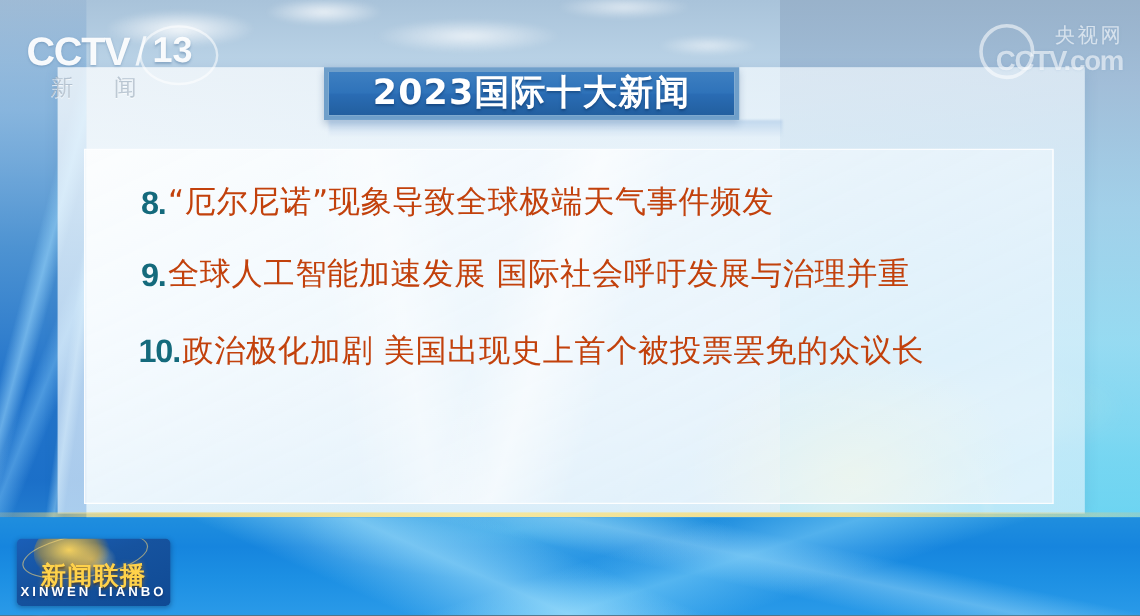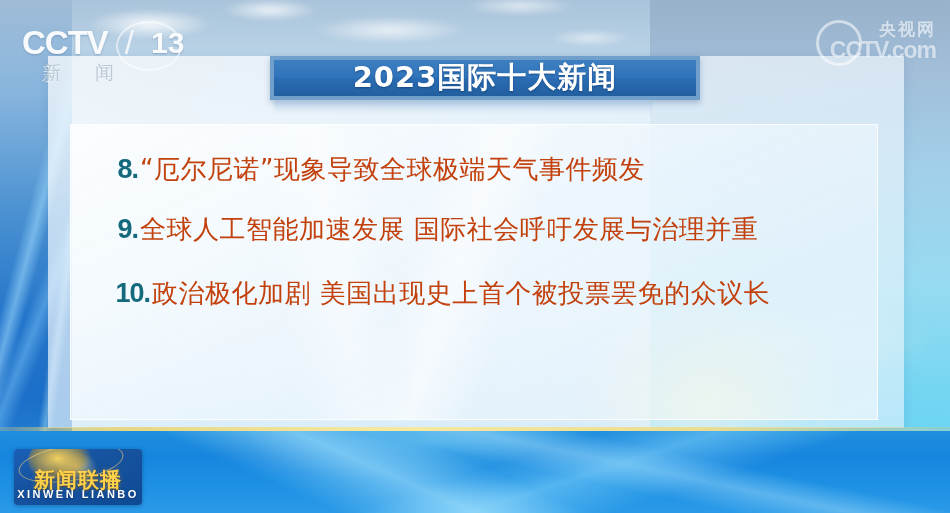--- a/index.html
+++ b/index.html
@@ -174,21 +174,21 @@
     background:
       radial-gradient(ellipse 200px 150px at 640px 270px, rgba(255,250,220,.35), rgba(255,255,255,0) 70%);
   }
 
   
   .cctv-logo {
     position: absolute;
     left: 22px; top: 24px;
     display: flex;
     align-items: center;
-    gap: 16px;
+    gap: 4px;
     z-index: 6;
     user-select: none;
   }
   .cctv-word {
     font-size: 33px;
     font-weight: bold;
     letter-spacing: -1px;
     color: rgba(255,255,255,.94);
     text-shadow: 0 1px 2px rgba(80,120,160,.45);
     font-family: "Liberation Sans", sans-serif;
@@ -233,42 +233,41 @@
     text-align: right;
     user-select: none;
     pointer-events: none;
   }
   .wm-cn {
     font-size: 17px;
     color: rgba(255,255,255,.62);
     letter-spacing: 2px;
     margin-bottom: -4px;
     text-shadow: 0 0 2px rgba(120,160,200,.30);
-    font-weight: bold;
   }
   .wm-en {
     font-size: 23px;
     font-weight: bold;
     letter-spacing: -1px;
     color: rgba(255,255,255,.58);
     text-shadow: 0 0 2px rgba(120,160,200,.25);
   }
   .wm-circle {
     position: absolute;
     right: 74px; top: 2px;
     width: 40px; height: 40px;
     border: 3px solid rgba(255,255,255,.55);
     border-radius: 50%;
   }
 
   
   .title-banner {
     position: absolute;
     left: 270px; top: 56px;
-    width: 430px; height: 44px;
+    width: 346px; height: 44px;
     box-sizing: border-box;
     border: 4px solid #6f9fca;
     background: linear-gradient(180deg, #3d7fc1 0%, #2f73ba 48%, #2a6cb4 52%, #225f9f 100%);
     display: flex;
     align-items: center;
     justify-content: center;
     box-shadow: 0 3px 6px rgba(40,80,130,.30);
     z-index: 5;
   }
   .title-text {

